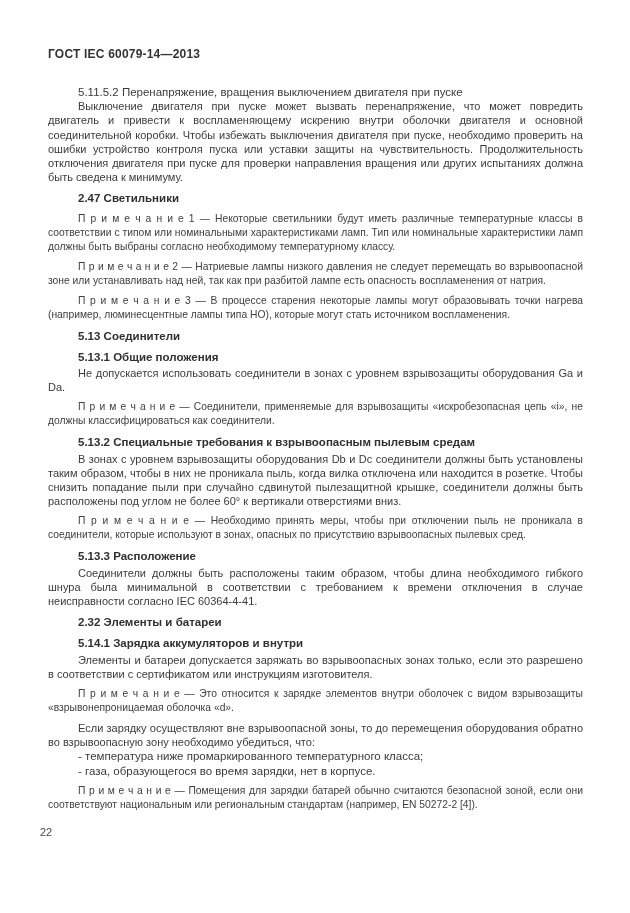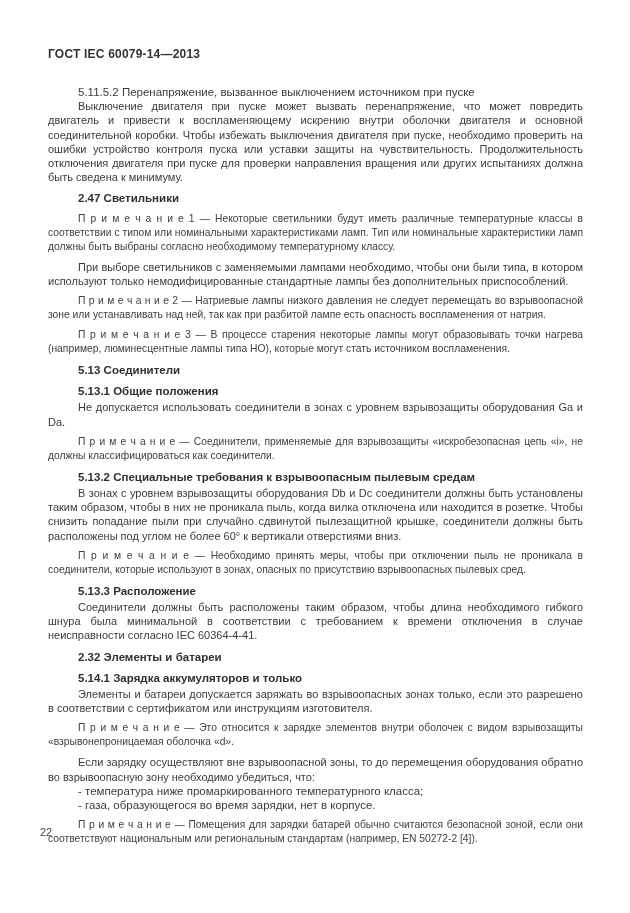--- a/index.html
+++ b/index.html
@@ -65,38 +65,37 @@
     font-size: 11px;
     color: #4a4a4a;
   }
 </style>
 </head>
 <body>
 
 <div class="page">
   <p class="running-header">ГОСТ IEC 60079-14—2013</p>
 
-  <p class="pn">5.11.5.2 Перенапряжение, вызванное выключением источником при пуске</p>
+  <p class="pn">5.11.5.2 Перенапряжение, вращения выключением двигателя при пуске</p>
   <p class="p">Выключение двигателя при пуске может вызвать перенапряжение, что может повредить двигатель и привести к воспламеняющему искрению внутри оболочки двигателя и основной соединительной коробки. Чтобы избежать выключения двигателя при пуске, необходимо проверить на ошибки устройство контроля пуска или уставки защиты  на чувствительность. Продолжительность отключения двигателя при пуске для проверки направления вращения или других испытаниях должна быть сведена к минимуму.</p>
   <p class="h">2.47 Светильники</p>
   <p class="note">П р и м е ч а н и е 1 — Некоторые светильники будут иметь различные температурные классы в соответствии с типом или номинальными характеристиками ламп. Тип или  номинальные характеристики ламп должны быть выбраны согласно необходимому температурному классу.</p>
-  <p class="p">При выборе светильников с заменяемыми лампами необходимо, чтобы они были типа, в котором используют только немодифицированные стандартные лампы без дополнительных приспособлений.</p>
   <p class="note">П р и м е ч а н и е 2 — Натриевые лампы низкого давления не следует перемещать во взрывоопасной зоне или устанавливать над ней, так как при разбитой лампе есть опасность воспламенения от натрия.</p>
   <p class="note">П р и м е ч а н и е 3 — В процессе старения некоторые лампы могут образовывать точки нагрева (например, люминесцентные лампы типа НО), которые могут стать источником воспламенения.</p>
   <p class="h">5.13 Соединители</p>
   <p class="h">5.13.1 Общие положения</p>
   <p class="p">Не допускается использовать соединители в зонах с уровнем взрывозащиты оборудования Ga и Da.</p>
   <p class="note">П р и м е ч а н и е — Соединители, применяемые для взрывозащиты «искробезопасная цепь «i», не должны классифицироваться как соединители.</p>
   <p class="h">5.13.2 Специальные требования к взрывоопасным пылевым средам</p>
   <p class="p">В зонах с уровнем взрывозащиты оборудования Db и Dc соединители должны быть установлены таким образом, чтобы в них не проникала пыль, когда вилка  отключена или находится в розетке. Чтобы снизить попадание пыли при случайно сдвинутой пылезащитной крышке, соединители должны быть расположены под углом не более 60° к вертикали отверстиями вниз.</p>
   <p class="note">П р и м е ч а н и е — Необходимо принять меры, чтобы при отключении пыль не проникала в соединители, которые используют в зонах, опасных по присутствию взрывоопасных пылевых сред.</p>
   <p class="h">5.13.3 Расположение</p>
   <p class="p">Соединители должны быть расположены таким образом, чтобы длина необходимого гибкого шнура была минимальной в соответствии с требованием к времени отключения в случае неисправности согласно IEC 60364-4-41.</p>
   <p class="h">2.32 Элементы и батареи</p>
-  <p class="h">5.14.1 Зарядка аккумуляторов и только</p>
+  <p class="h">5.14.1 Зарядка аккумуляторов и внутри</p>
   <p class="p">Элементы и батареи допускается заряжать во взрывоопасных зонах только, если это разрешено в соответствии с сертификатом или инструкциям изготовителя.</p>
   <p class="note">П р и м е ч а н и е — Это относится к зарядке элементов внутри оболочек с видом взрывозащиты «взрыво­непроницаемая оболочка «d».</p>
   <p class="p">Если зарядку осуществляют вне взрывоопасной зоны, то до перемещения оборудования обратно во взрывоопасную зону необходимо убедиться, что:</p>
   <p class="pn">- температура ниже промаркированного температурного класса;</p>
   <p class="pn">- газа, образующегося во время зарядки, нет в  корпусе.</p>
   <p class="note">П р и м е ч а н и е — Помещения для зарядки батарей обычно считаются безопасной зоной, если они соответствуют национальным или региональным стандартам (например, EN 50272-2 [4]).</p>
 
   <div class="page-number">22</div>
 </div>
 

